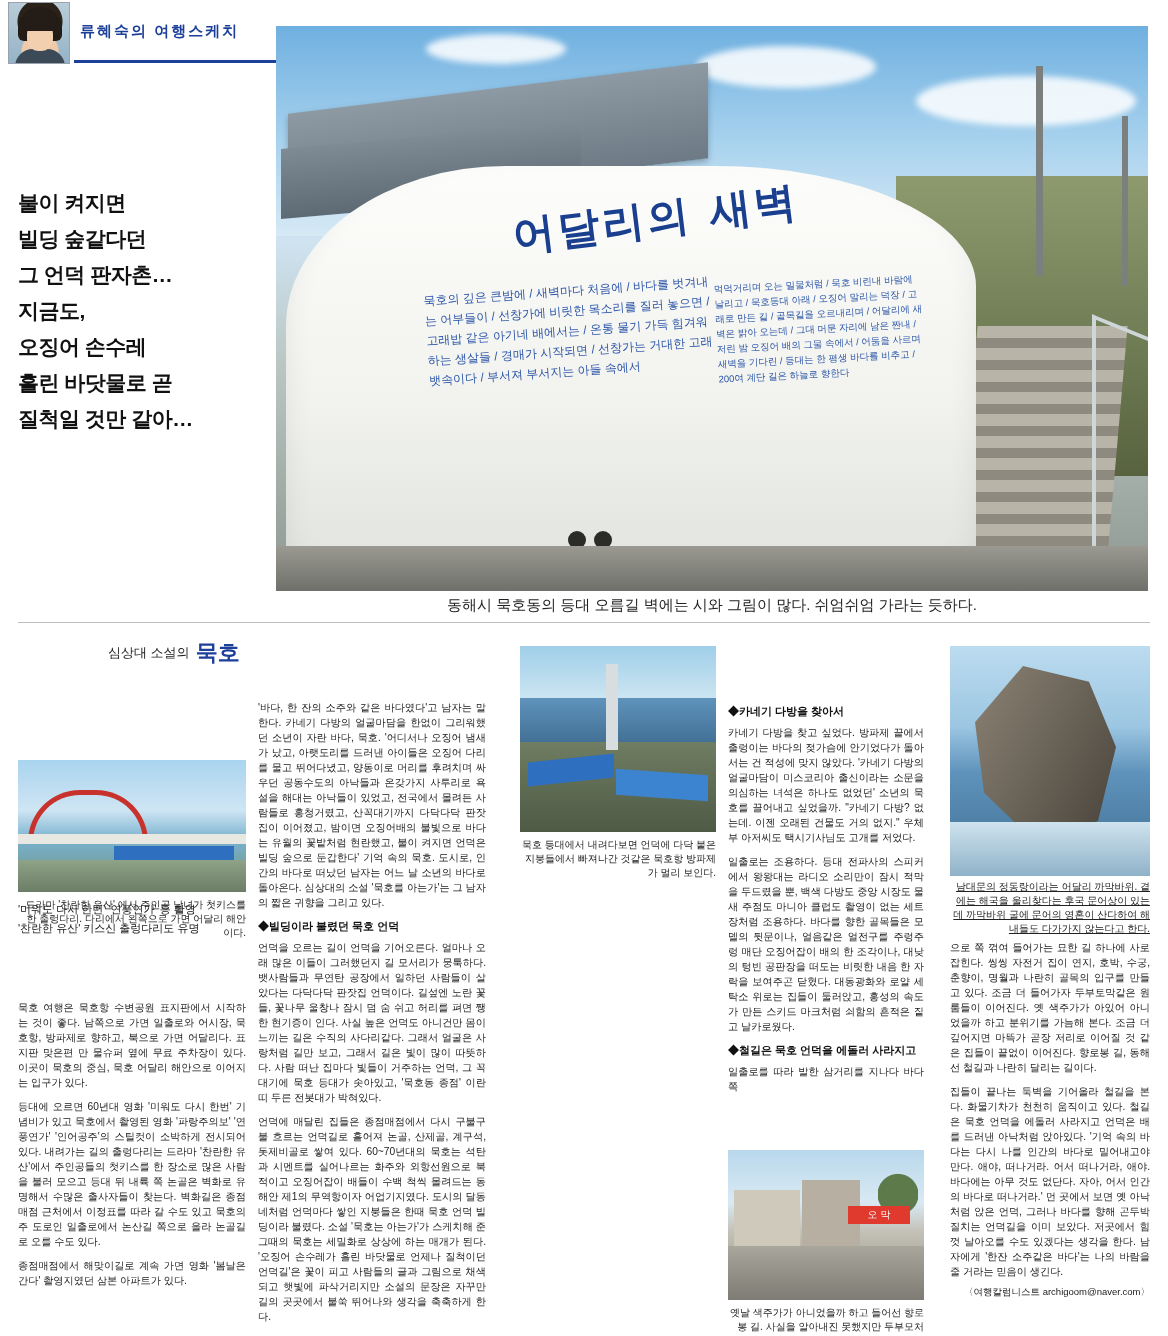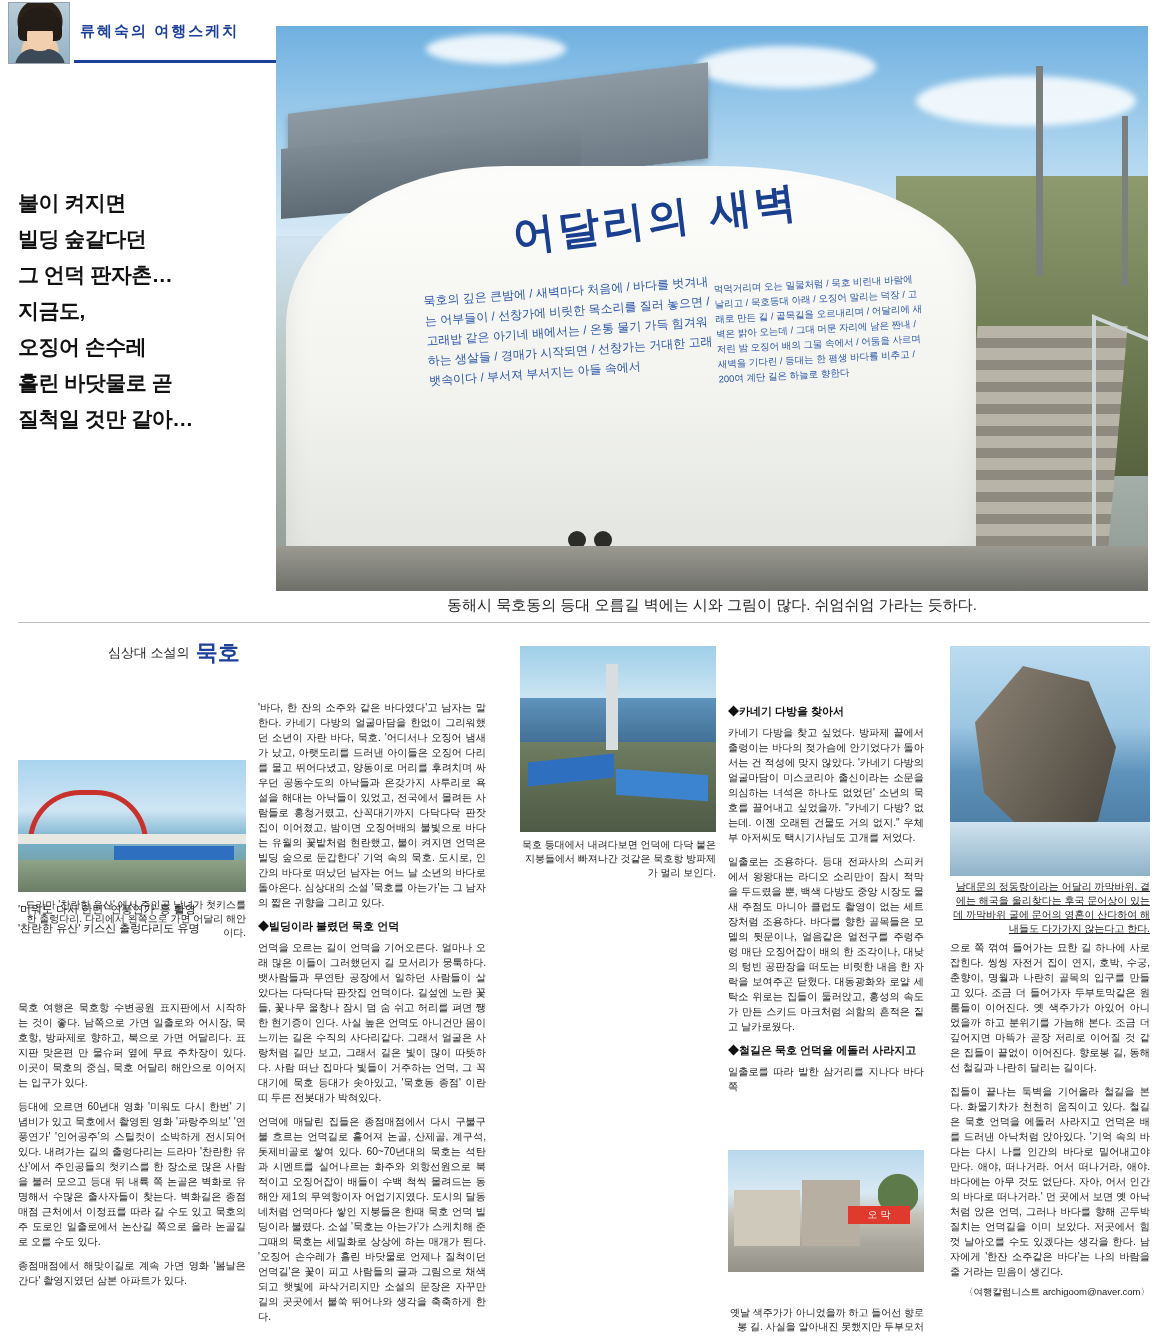--- a/index.html
+++ b/index.html
@@ -219,21 +219,21 @@
   .ph-roof .r-blue2 {
     position:absolute; left:96px; top:126px; width:92px; height:26px;
     background:#3d84d0; transform:skewY(4deg);
   }
   .ph-roof .r-tower {
     position:absolute; left:86px; top:18px; width:12px; height:86px;
     background:#d8dde0;
   }
 
   .ph-street {
-    left:728px; top:1150px; width:196px; height:122px;
+    left:728px; top:1150px; width:196px; height:150px;
     background:linear-gradient(180deg,#b9d8ec 0%, #d9e9f3 35%, #c3c0b6 55%, #8e8b82 100%);
   }
   .ph-street .s-road {
     position:absolute; left:0; top:96px; width:196px; height:54px;
     background:linear-gradient(180deg,#a9a69c 0%, #7d7b73 100%);
   }
   .ph-street .s-b1 {
     position:absolute; left:6px; top:40px; width:66px; height:62px; background:#cfc9bc;
   }
   .ph-street .s-b2 {

